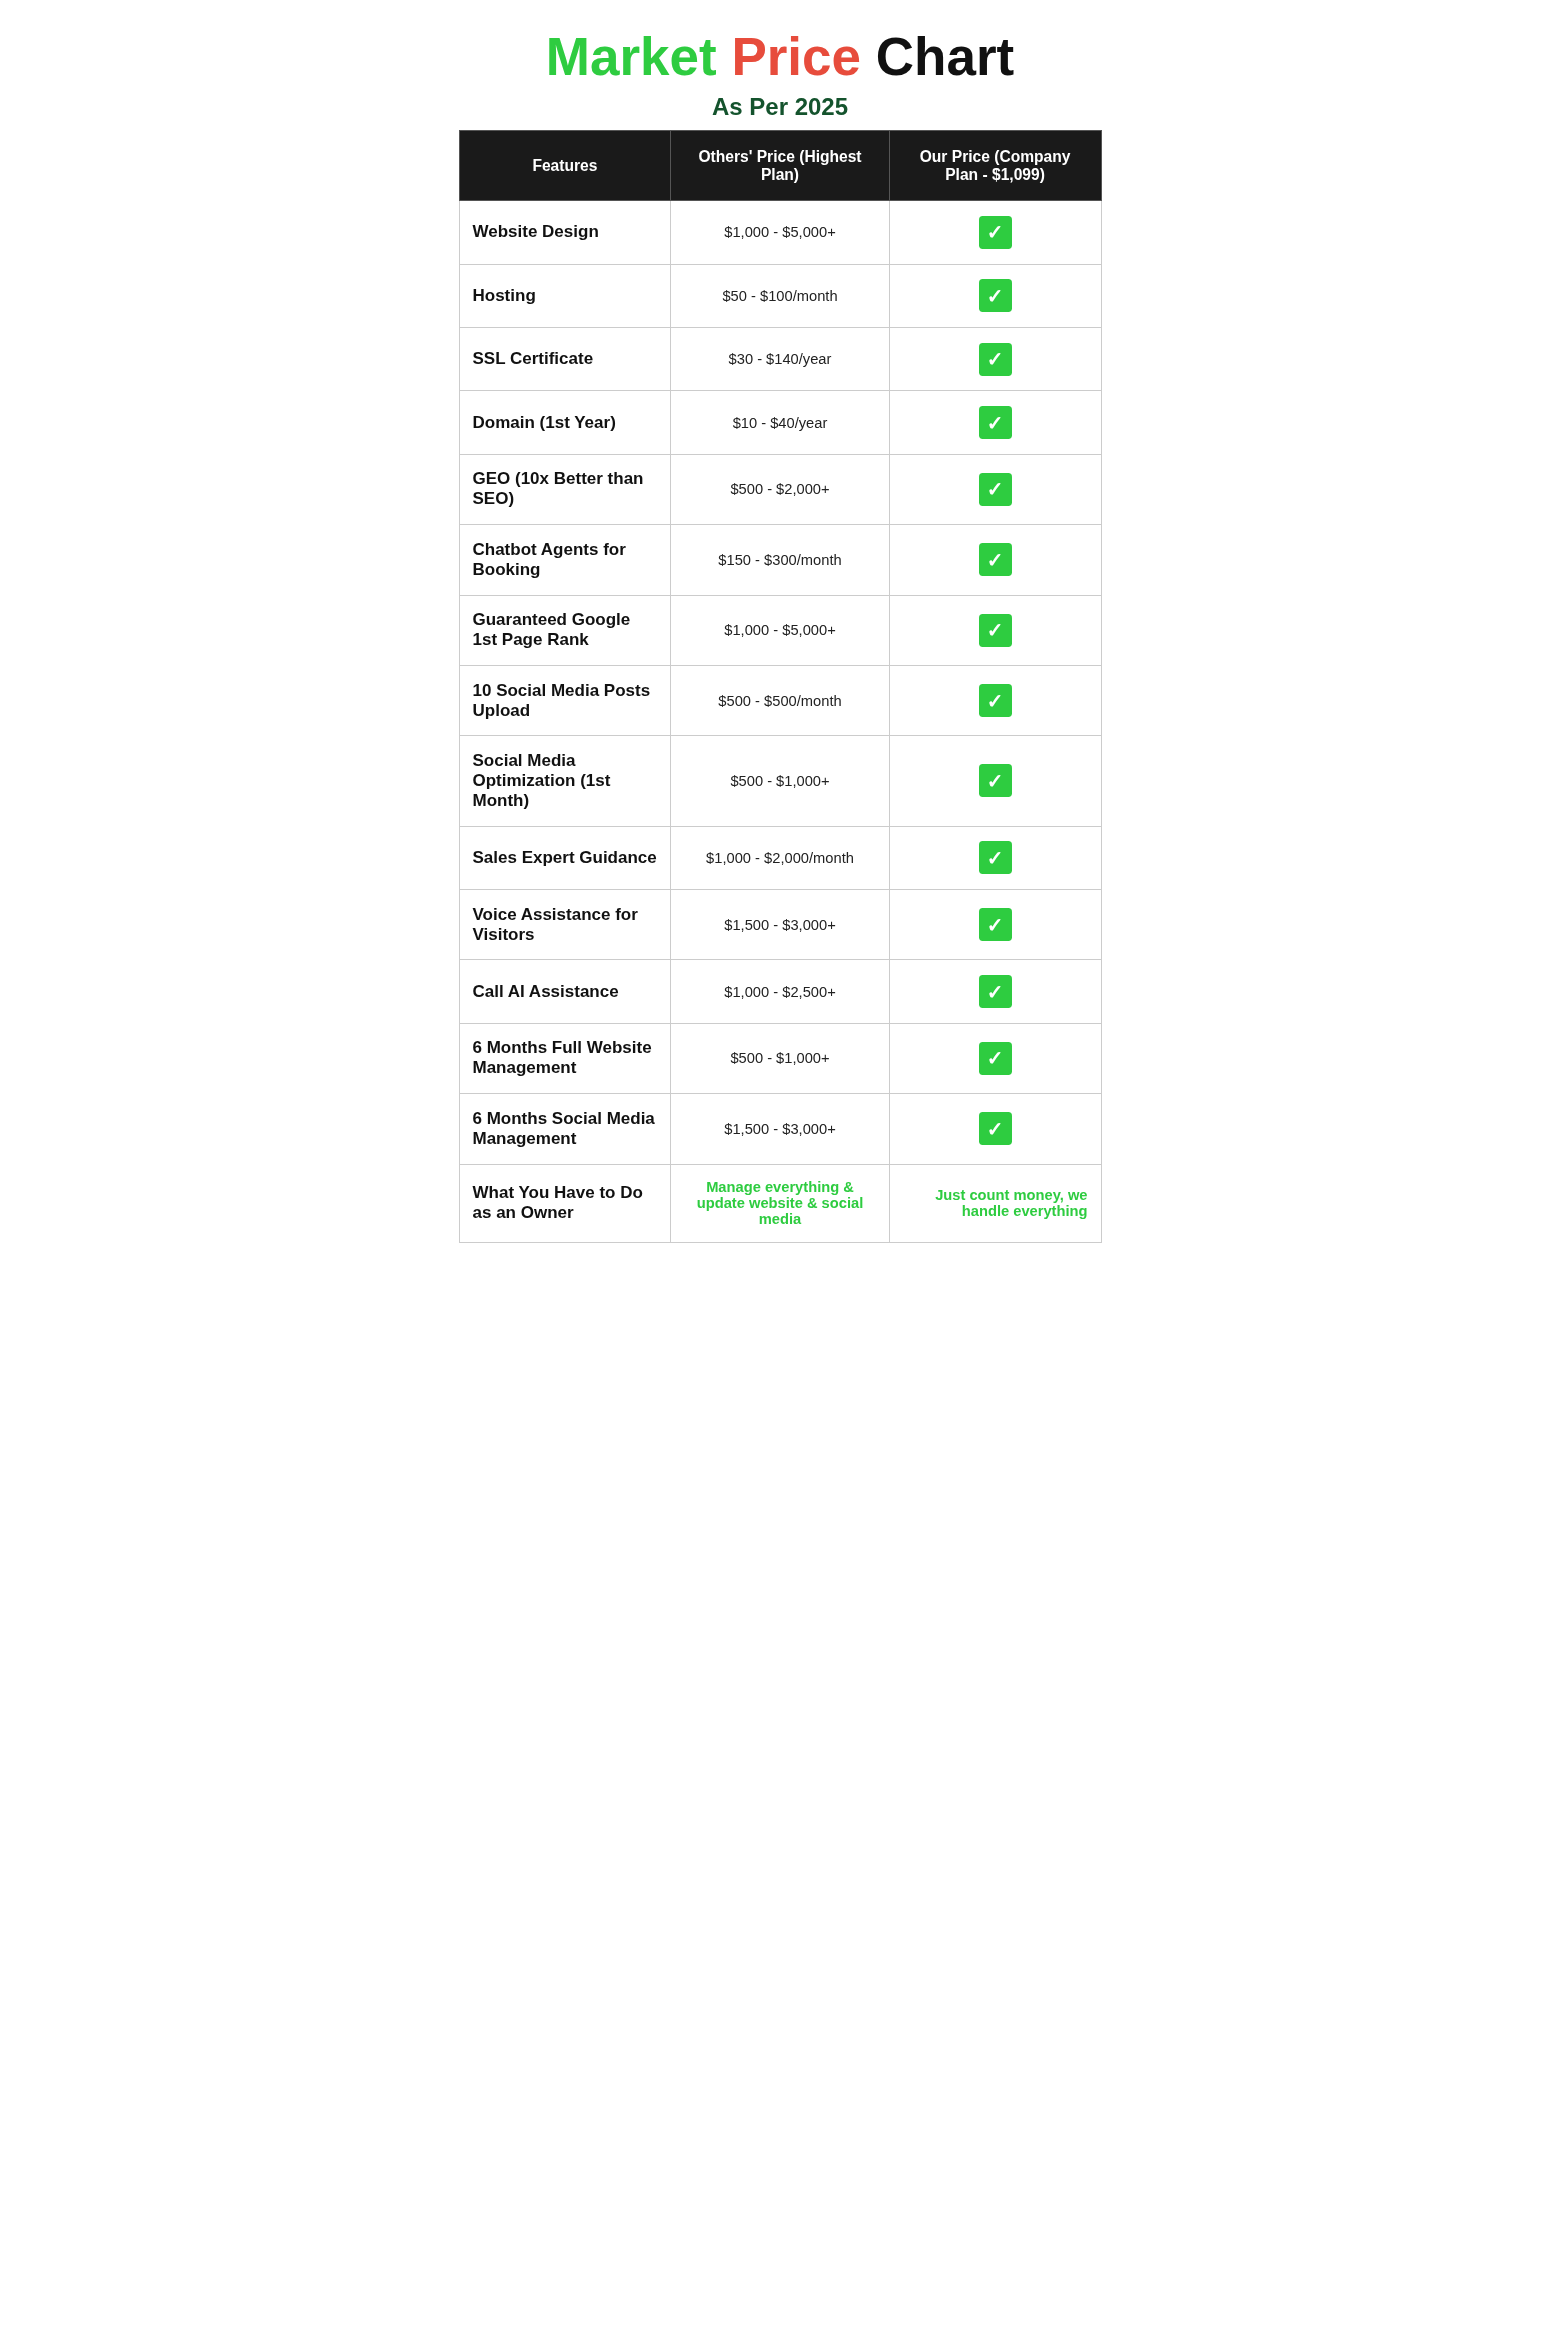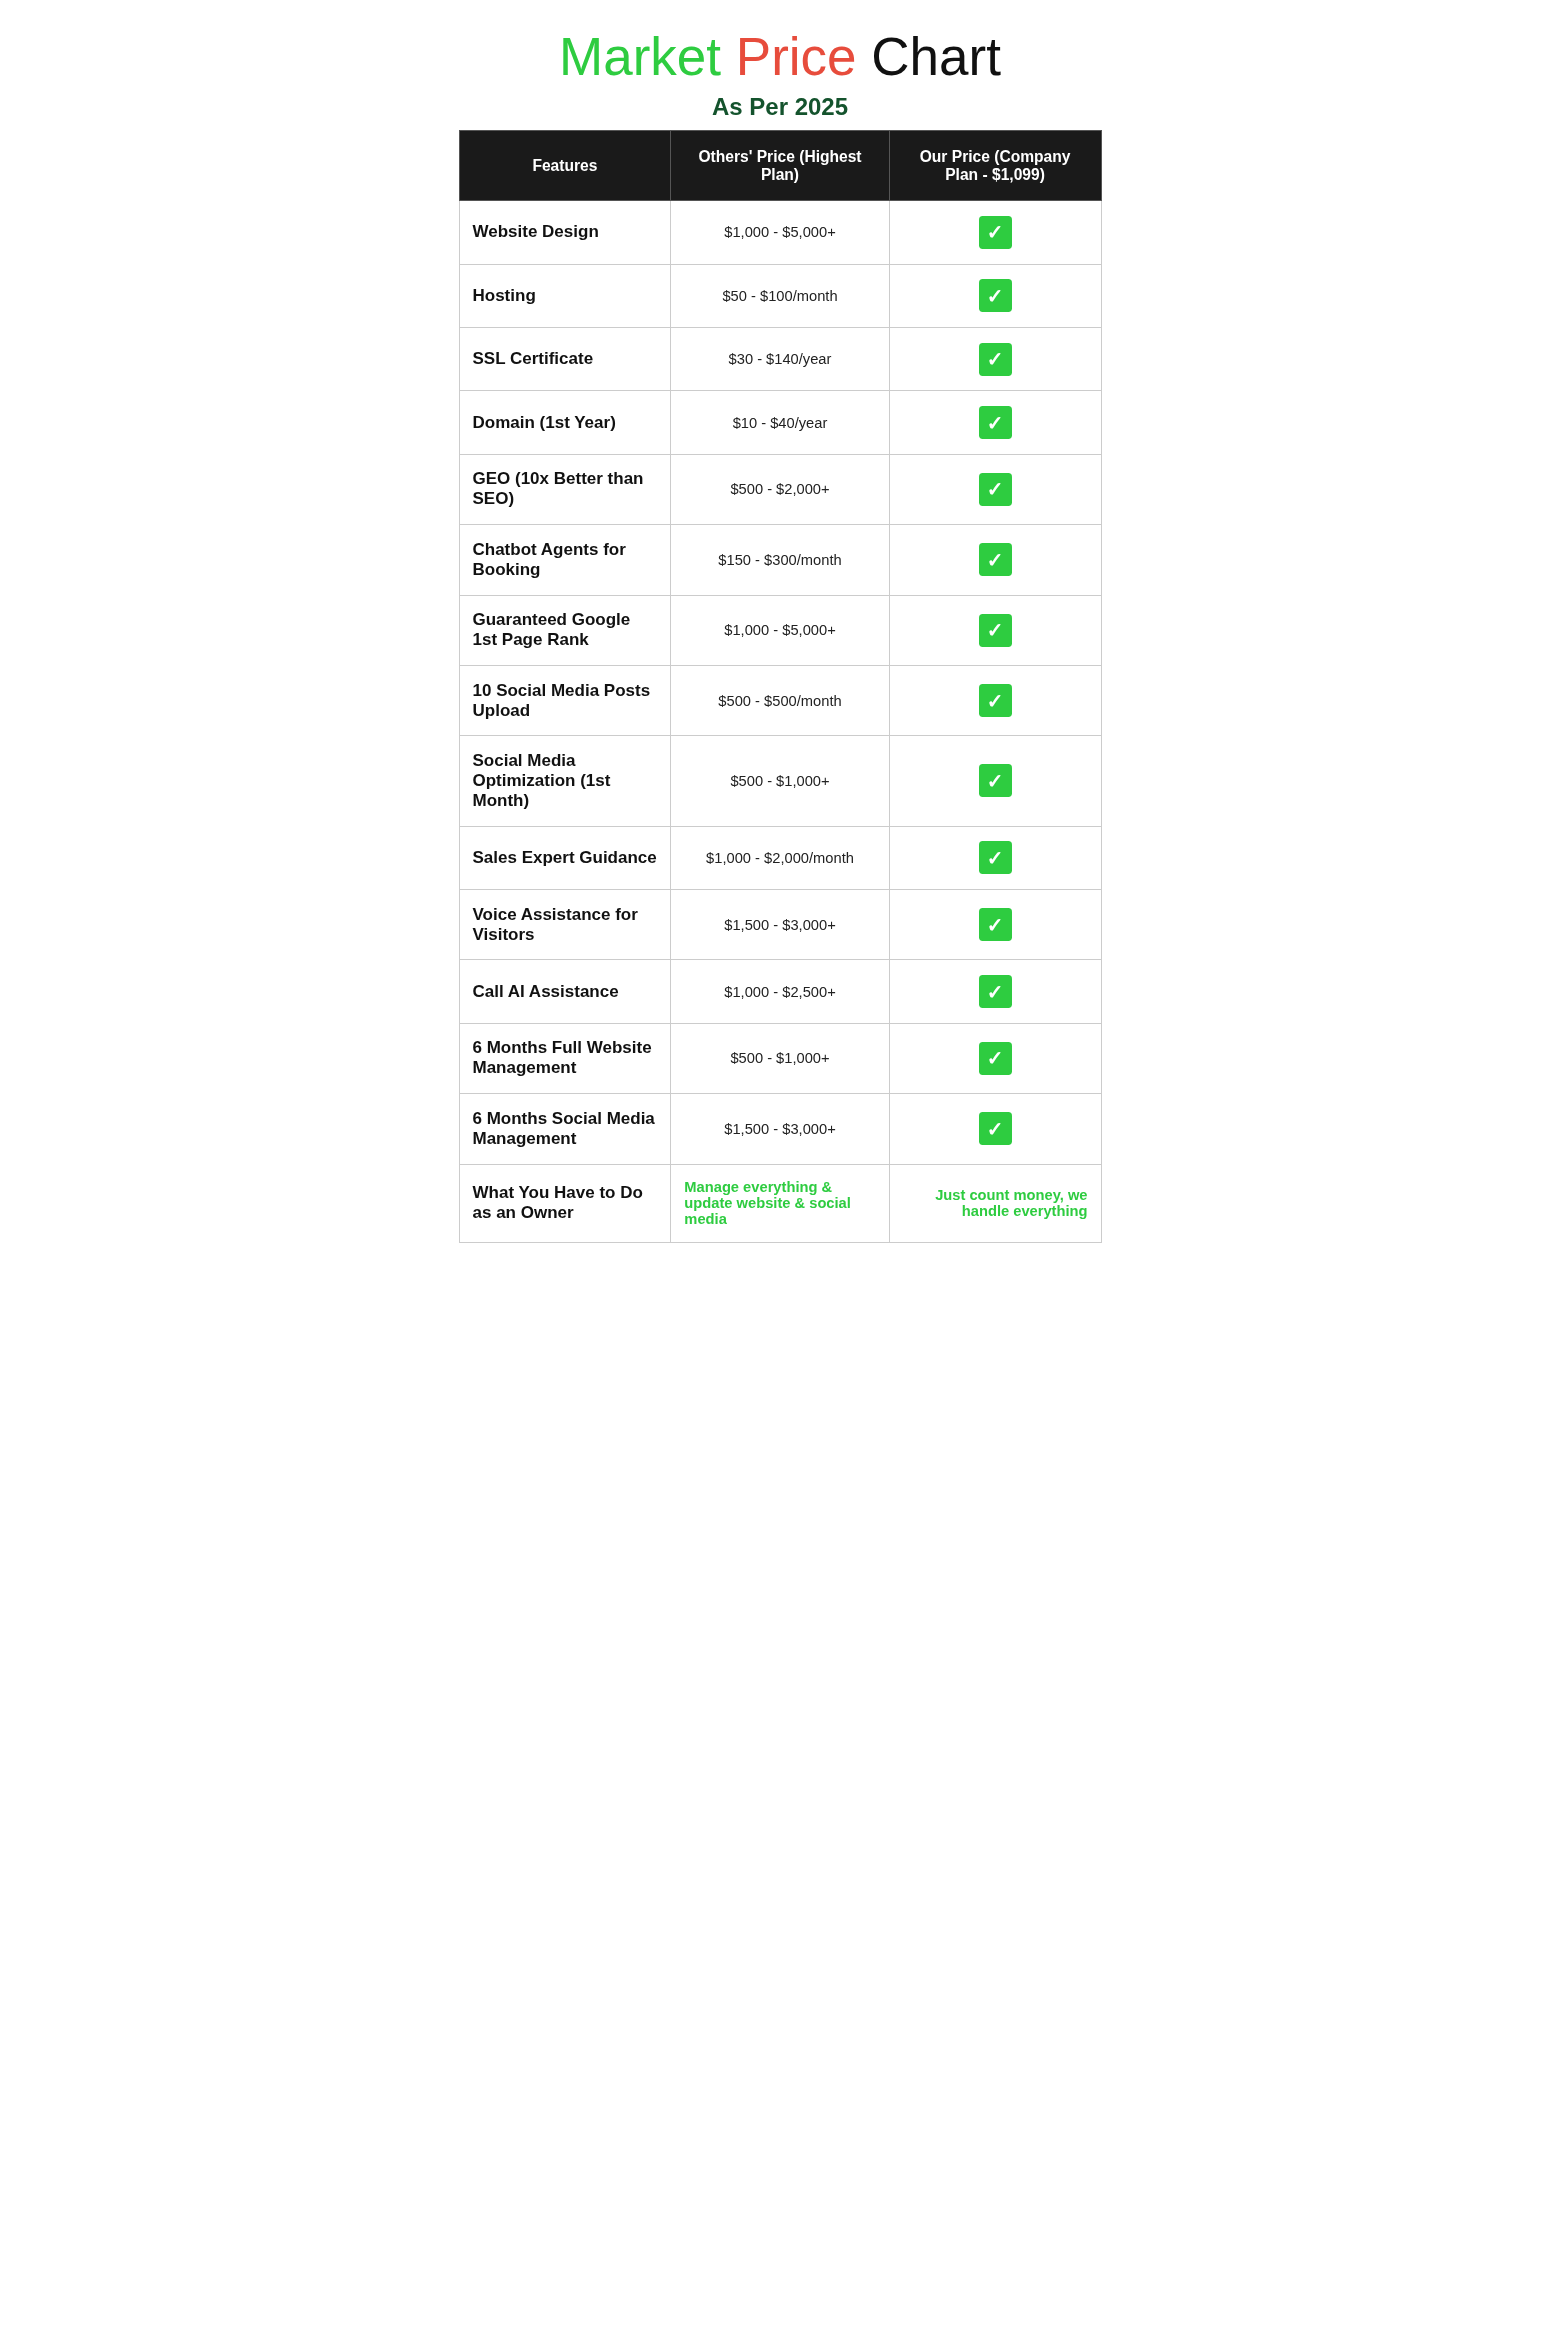--- a/index.html
+++ b/index.html
@@ -23,21 +23,21 @@
       max-width: 643px;
     }
 
     .title-section {
       text-align: center;
       margin-bottom: 9.2px;
     }
 
     .main-title {
       font-size: 53px;
-      font-weight: 400;
+      font-weight: 700;
       line-height: 1.1;
       margin-bottom: 7.3px;
     }
 
     .title-market {
       color: #2ecc40;
     }
 
     .title-price {
       color: #e74c3c;
@@ -129,20 +129,21 @@
       border-radius: 3.7px;
       color: white;
       font-size: 20px;
       font-weight: 900;
     }
 
     .last-row-col2 {
       color: #2ecc40;
       font-weight: 700;
       font-size: 14.7px;
+      text-align: center;
     }
 
     .last-row-col3 {
       color: #2ecc40;
       font-weight: 700;
       font-size: 14.7px;
       text-align: right;
     }
   </style>
 </head>

